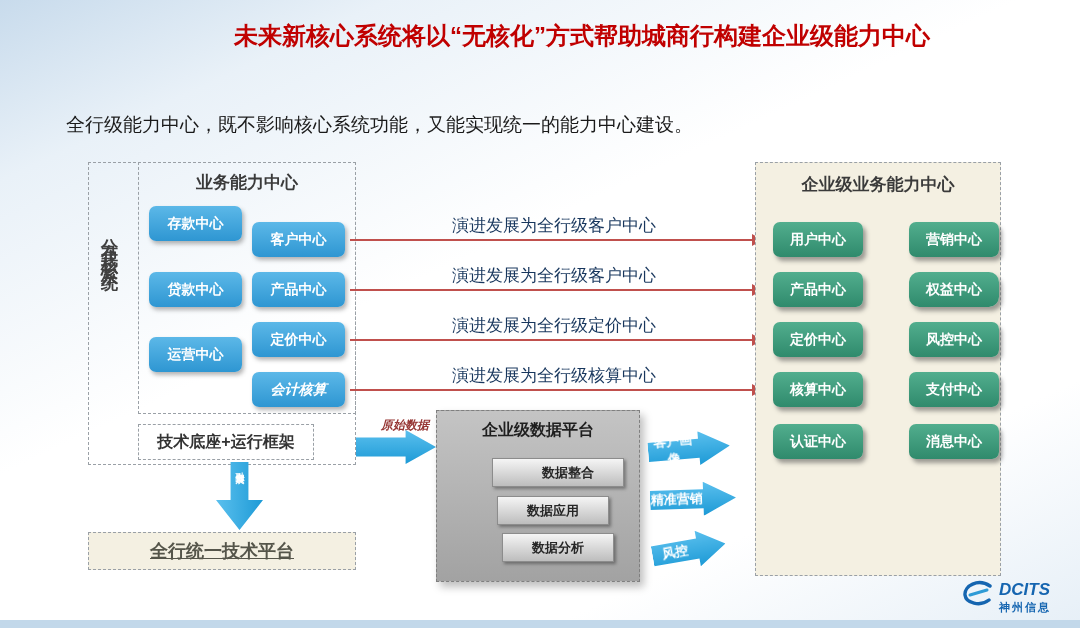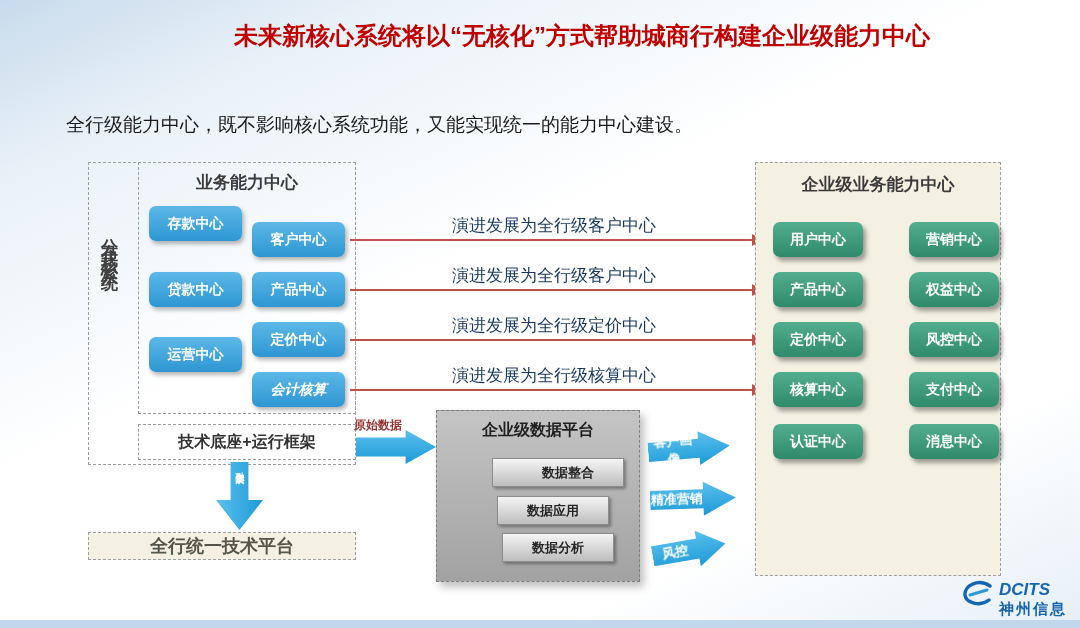--- a/index.html
+++ b/index.html
@@ -47,21 +47,21 @@
   .raw-label{position:absolute;font-size:12px;font-weight:bold;color:#963634;}
   .data-platform{position:absolute;background:linear-gradient(180deg,#C4C4C4,#A2A2A2);
     border:1px dashed #7F7F7F;box-sizing:border-box;box-shadow:4px 5px 8px rgba(0,0,0,.25);}
   .dp-title{position:absolute;font-size:16px;font-weight:bold;color:#1F1F1F;text-align:center;}
   .gray-item{position:absolute;width:110px;height:27px;display:flex;align-items:center;
     justify-content:center;font-size:13px;font-weight:bold;color:#262626;
     background:linear-gradient(180deg,#F5F5F5,#BDBDBD);border:1px solid #8C8C8C;
     box-shadow:2px 2px 3px rgba(0,0,0,.35);}
   .bottom-strip{position:absolute;left:0;bottom:0;width:100%;height:8px;background:#C2D8EA;}
   .logo-brand{position:absolute;font-size:17px;font-weight:bold;font-style:italic;color:#1565B0;}
-  .logo-company{position:absolute;font-size:15px;font-weight:bold;color:#1565B0;letter-spacing:2px;}
+  .logo-company{position:absolute;font-size:11px;font-weight:bold;color:#1565B0;letter-spacing:2px;}
 </style>
 </head>
 <body>
 
 <div class="slide">
 
   <div class="slide-title">未来新核心系统将以“无核化”方式帮助城商行构建企业级能力中心</div>
   <div class="intro" style="left:66px;top:112px;width:960px;">全行级能力中心，既不影响核心系统功能，又能实现统一的能力中心建设。</div>
 
   <div class="abs dashed" style="left:88px;top:162px;width:268px;height:303px;"></div>
@@ -71,45 +71,45 @@
   <div class="abs box-title" style="left:138px;top:171px;width:218px;">业务能力中心</div>
 
   <div class="btn-blue" style="left:149px;top:206px;">存款中心</div>
   <div class="btn-blue" style="left:252px;top:222px;">客户中心</div>
   <div class="btn-blue" style="left:149px;top:272px;">贷款中心</div>
   <div class="btn-blue" style="left:252px;top:272px;">产品中心</div>
   <div class="btn-blue" style="left:149px;top:322px;margin-top:15px;">运营中心</div>
   <div class="btn-blue" style="left:252px;top:322px;">定价中心</div>
   <div class="btn-blue" style="left:252px;top:372px;font-style:italic;">会计核算</div>
 
-  <div class="tech-base dashed center" style="left:138px;top:424px;width:218px;height:36px;">技术底座+运行框架</div>
+  <div class="tech-base dashed center" style="left:138px;top:424px;width:176px;height:36px;">技术底座+运行框架</div>
 
   <div class="arrow-down" style="left:216px;top:462px;width:47px;height:68px;">
     <span class="fusion-label">融合发展</span>
   </div>
 
-  <div class="abs dashed beige center platform-label" style="left:88px;top:532px;width:268px;height:28px;">全行统一技术平台</div>
+  <div class="abs dashed beige center platform-label" style="left:88px;top:532px;width:268px;height:38px;text-decoration:underline;">全行统一技术平台</div>
 
   <div class="evo-label" style="left:356px;top:214px;width:396px;">演进发展为全行级客户中心</div>
   <div class="evo-line" style="left:350px;top:239px;width:404px;"></div>
   <div class="evo-head" style="left:752px;top:234px;"></div>
 
   <div class="evo-label" style="left:356px;top:264px;width:396px;">演进发展为全行级客户中心</div>
   <div class="evo-line" style="left:350px;top:289px;width:404px;"></div>
   <div class="evo-head" style="left:752px;top:284px;"></div>
 
   <div class="evo-label" style="left:356px;top:314px;width:396px;">演进发展为全行级定价中心</div>
   <div class="evo-line" style="left:350px;top:339px;width:404px;"></div>
   <div class="evo-head" style="left:752px;top:334px;"></div>
 
   <div class="evo-label" style="left:356px;top:364px;width:396px;text-align:center;">演进发展为全行级核算中心</div>
   <div class="evo-line" style="left:350px;top:389px;width:404px;"></div>
   <div class="evo-head" style="left:752px;top:384px;"></div>
 
-  <div class="raw-label" style="left:354px;top:417px;">原始数据</div>
+  <div class="raw-label" style="left:381px;top:417px;font-style:italic;">原始数据</div>
   <div class="arrow-right" style="left:356px;top:430px;width:80px;height:34px;"></div>
 
   <div class="data-platform" style="left:436px;top:410px;width:204px;height:172px;"></div>
   <div class="dp-title" style="left:436px;top:420px;width:204px;">企业级数据平台</div>
   <div class="gray-item" style="left:492px;top:458px;padding-left:20px;">数据整合</div>
   <div class="gray-item" style="left:497px;top:496px;">数据应用</div>
   <div class="gray-item" style="left:502px;top:533px;">数据分析</div>
 
   <div class="arrow-right" style="left:648px;top:432px;width:82px;height:34px;transform:rotate(-5deg);">
     <span>客户画像</span>

